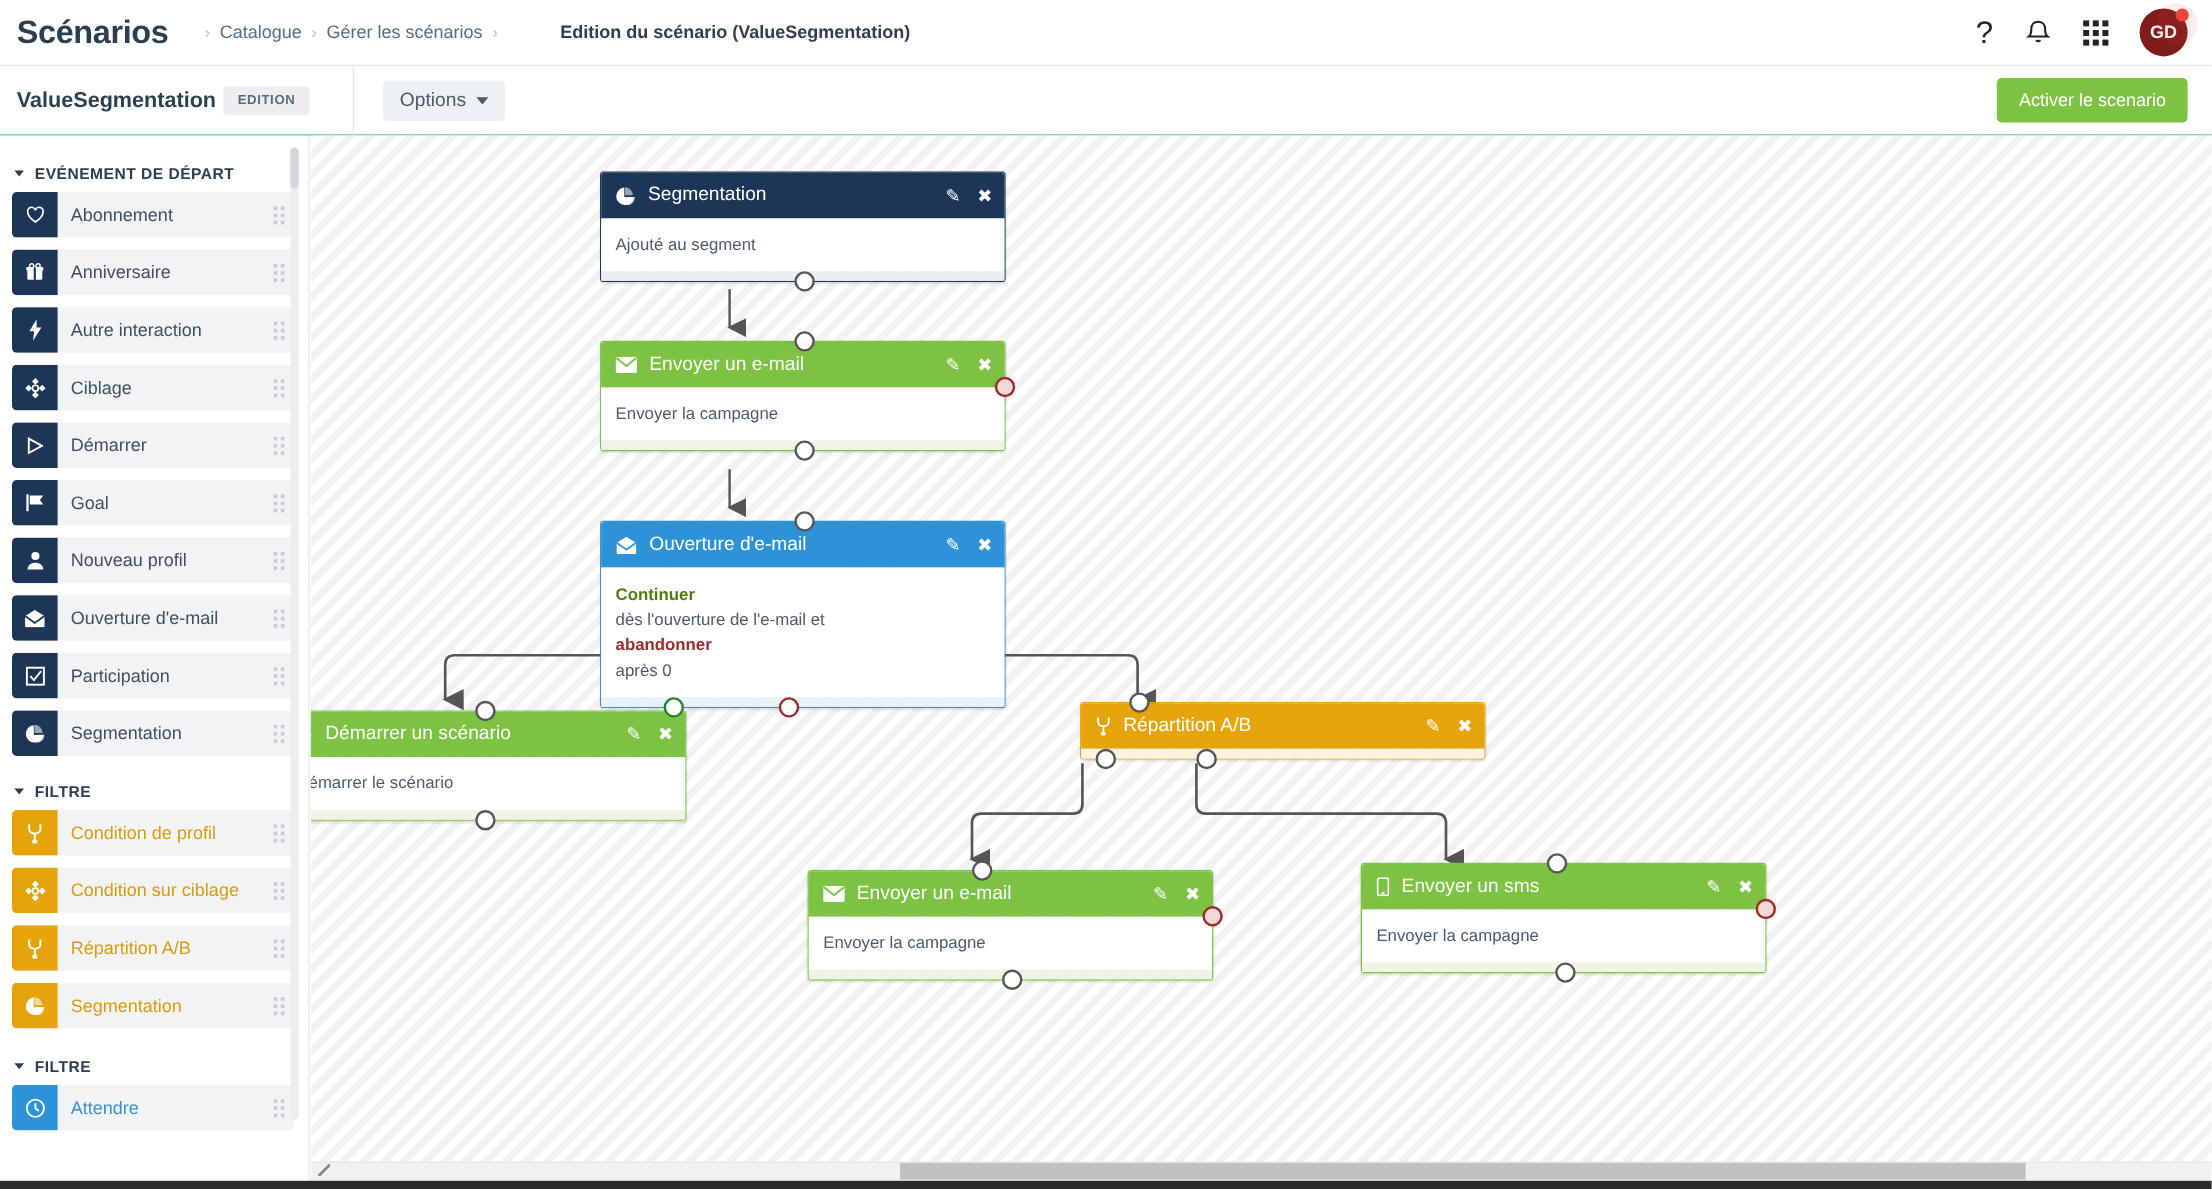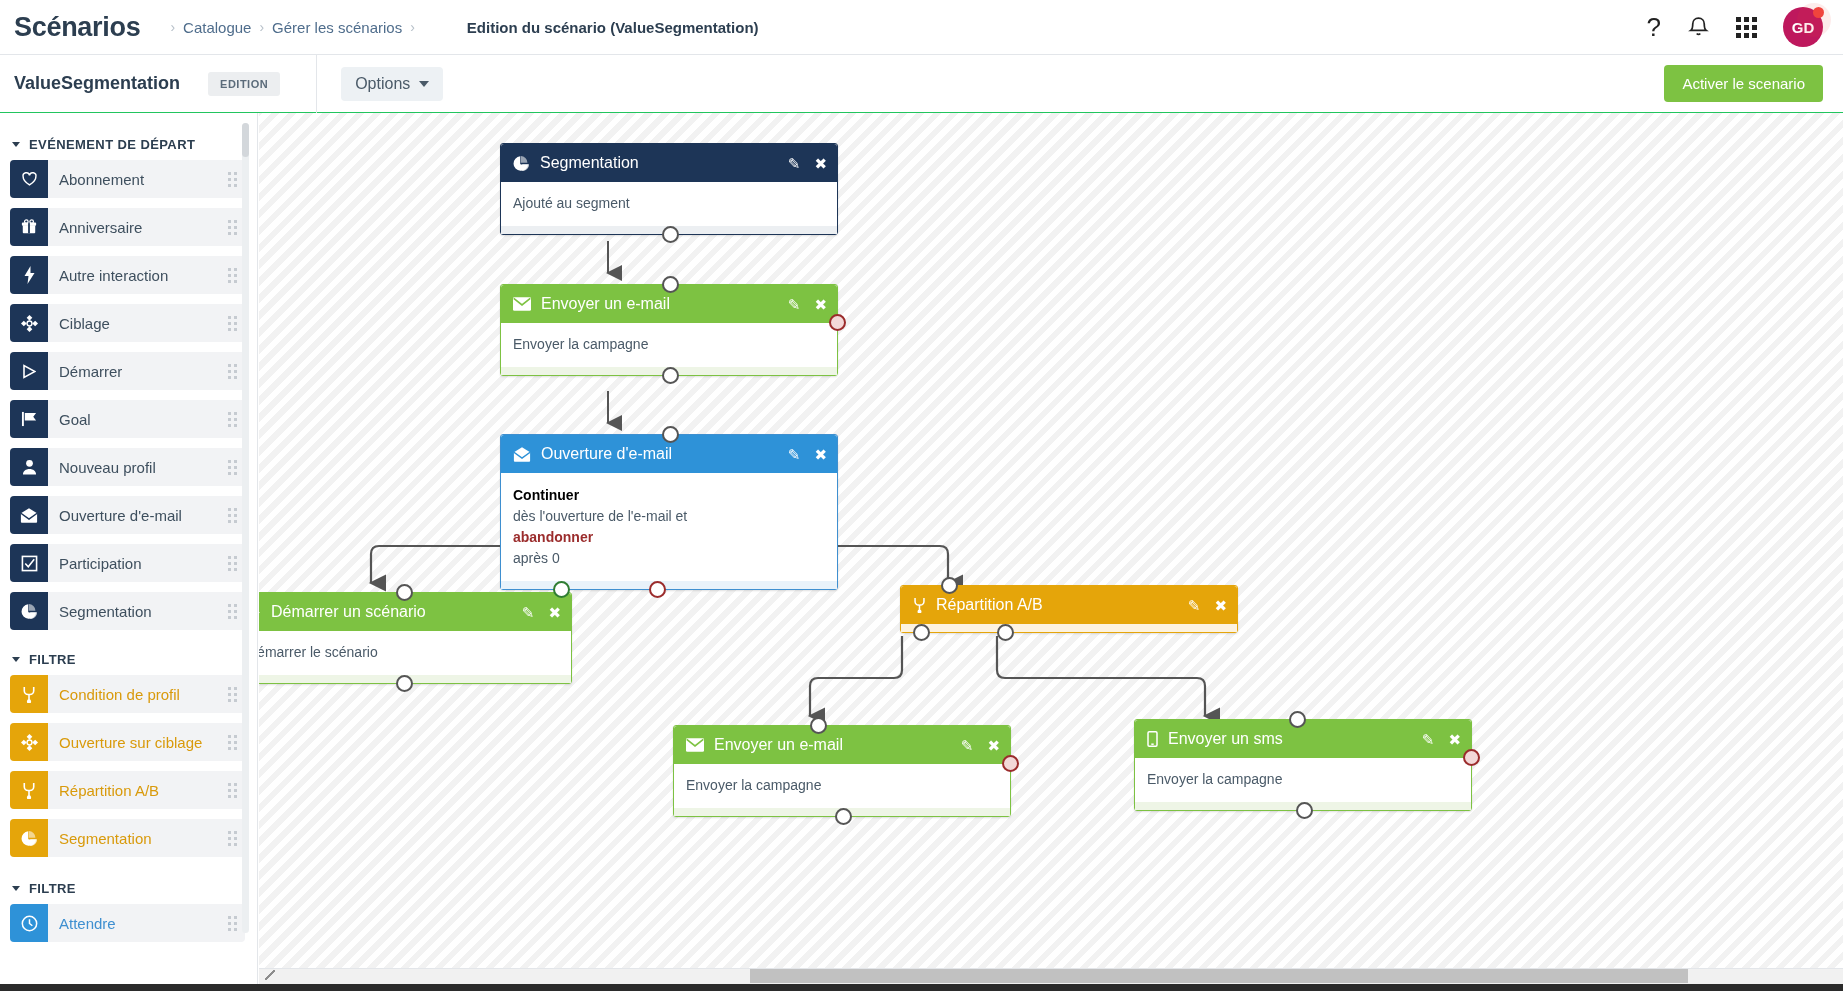--- a/index.html
+++ b/index.html
@@ -28,21 +28,21 @@
     margin-left: auto; display: flex; align-items: center; gap: 26px;
     padding-right: 20px;
   }
   .ticon { color: #222; display: flex; align-items: center; justify-content: center; }
   .q-icon { font-size: 26px; font-weight: 400; line-height: 1; }
   .grid-icon { display: grid; grid-template-columns: repeat(3, 5px); gap: 3px; }
   .grid-icon i { width: 5px; height: 5px; background: #222; display: block; }
   .avatar-wrap { position: relative; width: 40px; height: 40px; }
   .avatar {
     width: 40px; height: 40px; border-radius: 50%;
-    background: #be185d; color: #fff; font-size: 15px; font-weight: 700;
+    background: #7f1d1d; color: #fff; font-size: 15px; font-weight: 700;
     display: flex; align-items: center; justify-content: center;
   }
   .avatar-badge {
     position: absolute; top: 0px; right: -1px;
     width: 11px; height: 11px; border-radius: 50%; background: #f0443d;
   }
   .avatar-halo {
     position:absolute; top:-4px; right:-8px; width:34px; height:34px;
     border-radius:50%; background:rgba(240,68,61,.10);
   }
@@ -50,21 +50,21 @@
   
   .subheader {
     position: absolute; top: 55px; left: 0; width: 1843px; height: 58px;
     background: #fff; border-bottom: 1px solid #22c55e;
     display: flex; align-items: center;
   }
   .scenario-name {
     font-size: 18px; font-weight: 700; color: #2c3e50; margin-left: 14px;
   }
   .edition-badge {
-    margin-left: 28px; background: #eceef0; color: #5b6b7a;
+    margin-left: 6px; background: #eceef0; color: #5b6b7a;
     font-size: 11px; font-weight: 700; letter-spacing: .5px;
     padding: 6px 12px; border-radius: 3px;
   }
   .subheader-divider {
     width: 1px; height: 58px; background: #e3e6ea; margin-left: 36px;
   }
   .options-btn {
     margin-left: 24px; background: #edf1f4; color: #4a5a68;
     font-size: 16px; padding: 8px 14px; border-radius: 4px;
     border: none; cursor: pointer; display: flex; align-items: center; gap: 9px;
@@ -194,21 +194,21 @@
   .port.green-p { border-color: #2f7d32; }
   .port.red-p { border-color: #9b2c2c; background: #f3d8d8; }
   .port.red-open { border-color: #9b2c2c; background: #fff; }
 
   .ab-labels {
     display: flex; background: #fff; font-size: 14px; color: #4a5a68;
     padding: 10px 0 12px 0;
   }
   .ab-labels span { flex: 1; text-align: center; }
 
-  .cont-word { color: #000000; font-weight: 700; }
+  .cont-word { color: #4d7c0f; font-weight: 700; }
   .aband-word { color: #9b2c2c; font-weight: 700; }
 
   svg.wires { position: absolute; top: 0; left: 0; width: 1584px; height: 855px; }
 </style>
 </head>
 <body>
 
 <div class="topbar">
   <div class="app-title">Scénarios</div>
   <div class="breadcrumb">
@@ -477,21 +477,21 @@
     <div class="sb-item">
       <span class="sb-ico gold">
         <svg width="17" height="17" viewBox="0 0 18 18" fill="#fff">
             <path d="M9 0 12 3 9 6 6 3z"></path>
             <path d="M9 12l3 3-3 3-3-3z"></path>
             <path d="M0 9l3-3 3 3-3 3z"></path>
             <path d="M12 9l3-3 3 3-3 3z"></path>
             <circle cx="9" cy="9" r="2.6" fill="none" stroke="#fff" stroke-width="1.5"></circle>
           </svg>
       </span>
-      <span class="sb-label gold-txt">Ouverture sur ciblage</span>
+      <span class="sb-label gold-txt">Condition sur ciblage</span>
       <span class="sb-grip">
           <i></i>
           <i></i>
           <i></i>
           <i></i>
           <i></i>
           <i></i>
         </span>
     </div>
 

